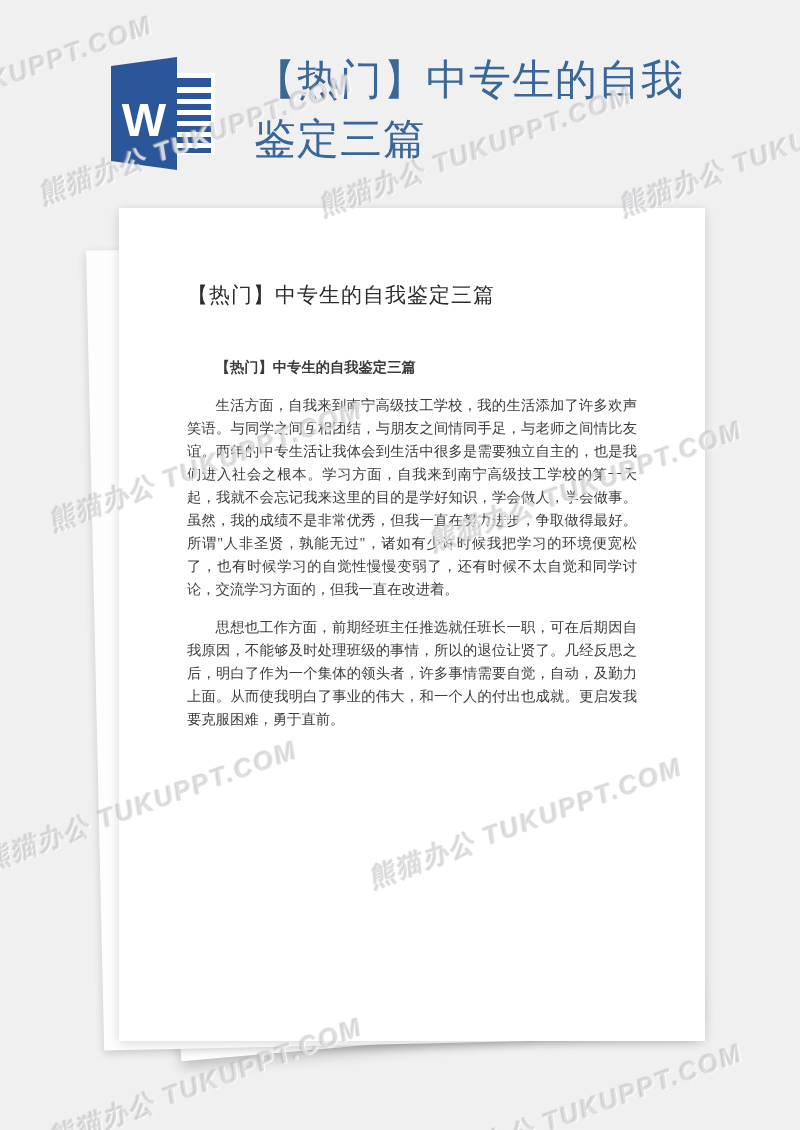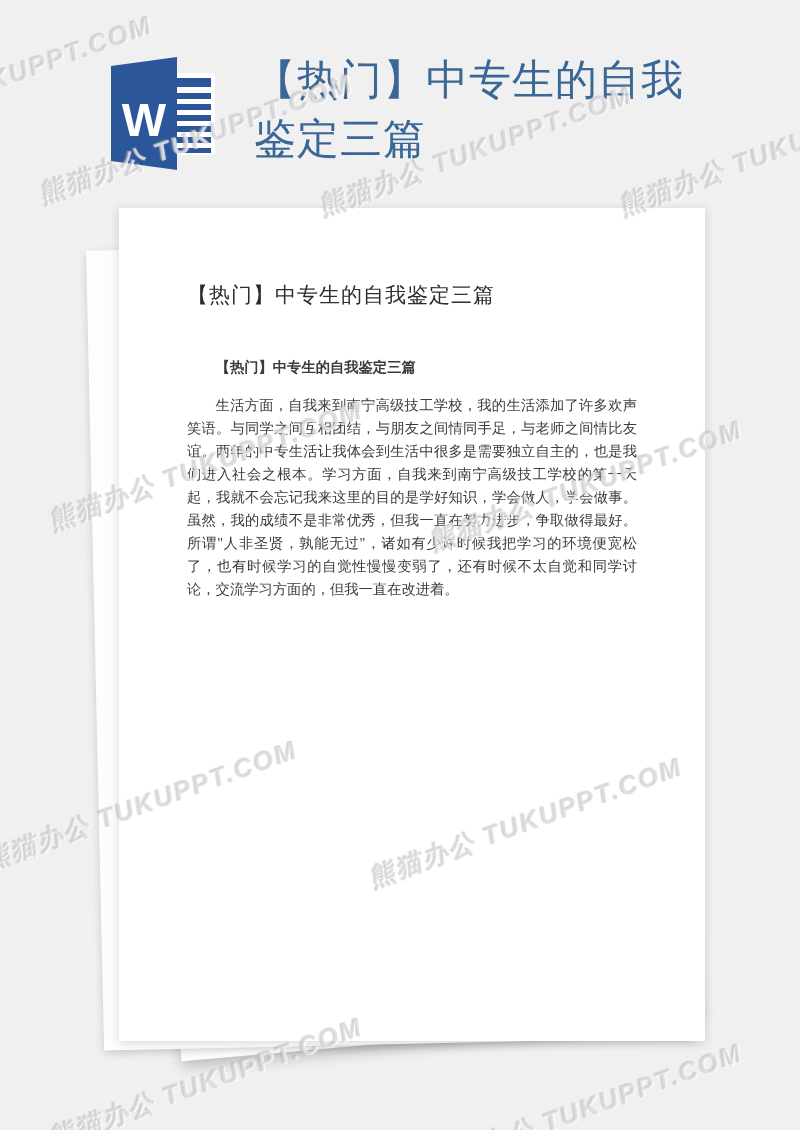--- a/index.html
+++ b/index.html
@@ -88,20 +88,21 @@
 
   <div class="sheet sheet-c"></div>
   <div class="sheet sheet-b"></div>
 
   <div class="sheet doc-page">
     <div class="doc-title">【热门】中专生的自我鉴定三篇</div>
     <div class="doc-body">
 
     <p class="bold">【热门】中专生的自我鉴定三篇</p>
         <p>生活方面，自我来到南宁高级技工学校，我的生活添加了许多欢声笑语。与同学之间互相团结，与朋友之间情同手足，与老师之间情比友谊。两年的中专生活让我体会到生活中很多是需要独立自主的，也是我们进入社会之根本。学习方面，自我来到南宁高级技工学校的第一天起，我就不会忘记我来这里的目的是学好知识，学会做人，学会做事。虽然，我的成绩不是非常优秀，但我一直在努力进步，争取做得最好。所谓"人非圣贤，孰能无过"，诸如有少许时候我把学习的环境便宽松了，也有时候学习的自觉性慢慢变弱了，还有时候不太自觉和同学讨论，交流学习方面的，但我一直在改进着。</p>
+        <p>思想也工作方面，前期经班主任推选就任班长一职，可在后期因自我原因，不能够及时处理班级的事情，所以的退位让贤了。几经反思之后，明白了作为一个集体的领头者，许多事情需要自觉，自动，及勤力上面。从而使我明白了事业的伟大，和一个人的付出也成就。更启发我要克服困难，勇于直前。</p>
       </div>
   </div>
 
   <div id="watermark-layer">
     <div class="wm" style="left:-160px;top:120px;">熊猫办公 TUKUPPT.COM</div>
     <div class="wm" style="left:40px;top:178px;">熊猫办公 TUKUPPT.COM</div>
     <div class="wm" style="left:320px;top:190px;">熊猫办公 TUKUPPT.COM</div>
     <div class="wm" style="left:620px;top:190px;">熊猫办公 TUKUPPT.COM</div>
     <div class="wm" style="left:50px;top:505px;">熊猫办公 TUKUPPT.COM</div>
     <div class="wm" style="left:430px;top:525px;">熊猫办公 TUKUPPT.COM</div>

